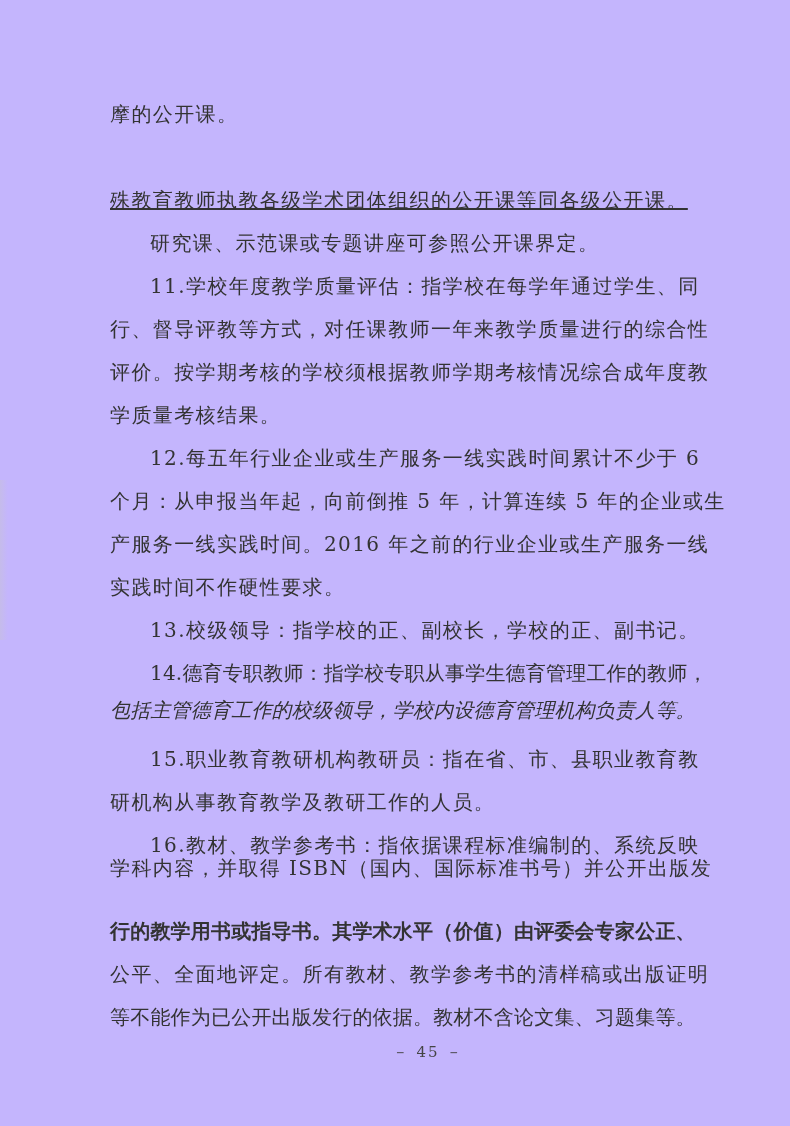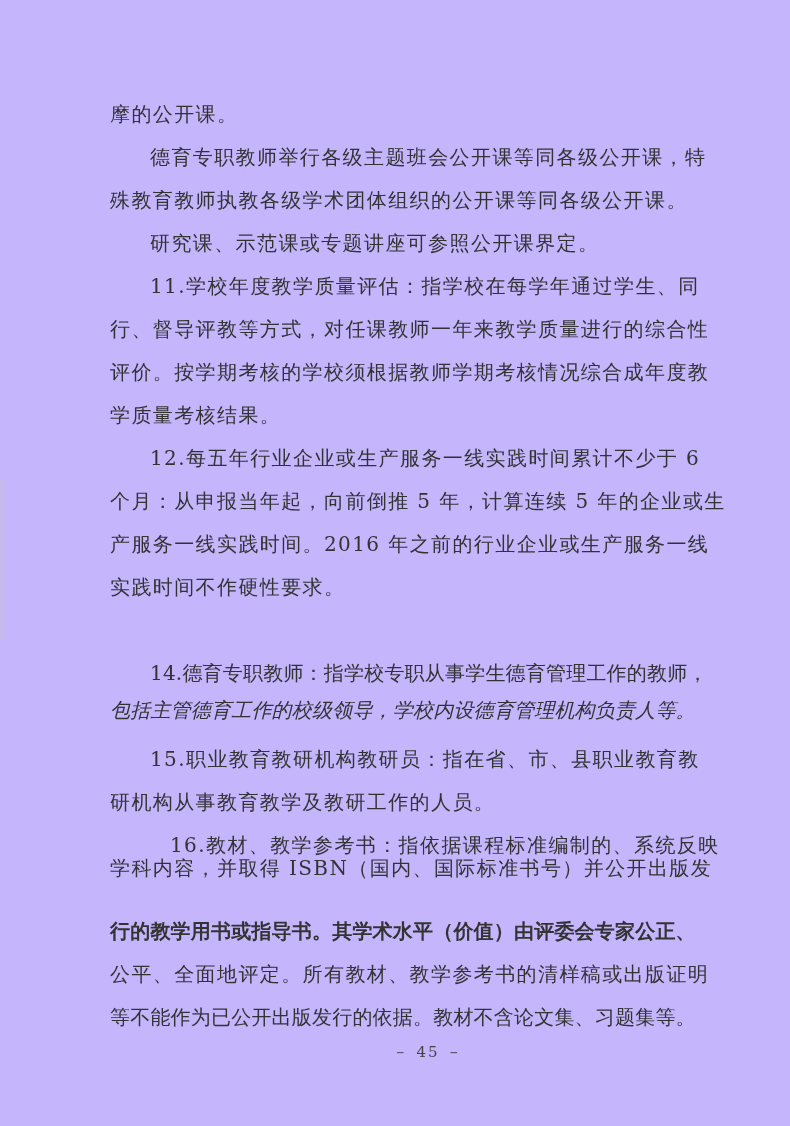--- a/index.html
+++ b/index.html
@@ -50,41 +50,41 @@
       padding-left: 33px;
     }
   </style>
 </head>
 <body>
 
 <div class="page">
   <div class="scan-edge" style="top:480px;height:160px;"></div>
 
   <div class="line" style="top:100px;">摩的公开课。</div>
-  <div class="line indent" style="top:143px;">德育专职教师举行各级主题班会公开课等同各级公开课，特</div>
-  <div class="line" style="top:186px;">殊教育教师执教各级学术团体组织的公开课等同各级公开课。</div>
+  <div class="line" style="top:186px;text-decoration:underline;">殊教育教师执教各级学术团体组织的公开课等同各级公开课。</div>
   <div class="line indent" style="top:229px;">研究课、示范课或专题讲座可参照公开课界定。</div>
 
   <div class="line indent" style="top:272px;">11.学校年度教学质量评估：指学校在每学年通过学生、同</div>
   <div class="line" style="top:315px;">行、督导评教等方式，对任课教师一年来教学质量进行的综合性</div>
   <div class="line" style="top:358px;">评价。按学期考核的学校须根据教师学期考核情况综合成年度教</div>
   <div class="line" style="top:401px;">学质量考核结果。</div>
 
   <div class="line indent" style="top:444px;">12.每五年行业企业或生产服务一线实践时间累计不少于 6</div>
   <div class="line" style="top:487px;">个月：从申报当年起，向前倒推 5 年，计算连续 5 年的企业或生</div>
   <div class="line" style="top:530px;">产服务一线实践时间。2016 年之前的行业企业或生产服务一线</div>
   <div class="line" style="top:573px;">实践时间不作硬性要求。</div>
 
+  <div class="line indent" style="top:616px;">13.校级领导：指学校的正、副校长，学校的正、副书记。</div>
 
   <div class="line indent tight" style="top:659px;">14.德育专职教师：指学校专职从事学生德育管理工作的教师，</div>
   <div class="line tight" style="top:696px;font-style:italic;">包括主管德育工作的校级领导，学校内设德育管理机构负责人等。</div>
 
   <div class="line indent" style="top:745px;">15.职业教育教研机构教研员：指在省、市、县职业教育教</div>
   <div class="line" style="top:788px;">研机构从事教育教学及教研工作的人员。</div>
 
-  <div class="line indent" style="top:831px;margin-left:20px;">16.教材、教学参考书：指依据课程标准编制的、系统反映</div>
+  <div class="line indent" style="top:831px;">16.教材、教学参考书：指依据课程标准编制的、系统反映</div>
   <div class="line" style="top:854px;">学科内容，并取得 ISBN（国内、国际标准书号）并公开出版发</div>
   <div class="line tight" style="top:917px;font-weight:bold;">行的教学用书或指导书。其学术水平（价值）由评委会专家公正、</div>
   <div class="line" style="top:960px;">公平、全面地评定。所有教材、教学参考书的清样稿或出版证明</div>
   <div class="line tight" style="top:1003px;">等不能作为已公开出版发行的依据。教材不含论文集、习题集等。</div>
 
   <div class="page-number">－ 45 －</div>
 </div>
 
 </body></html>

